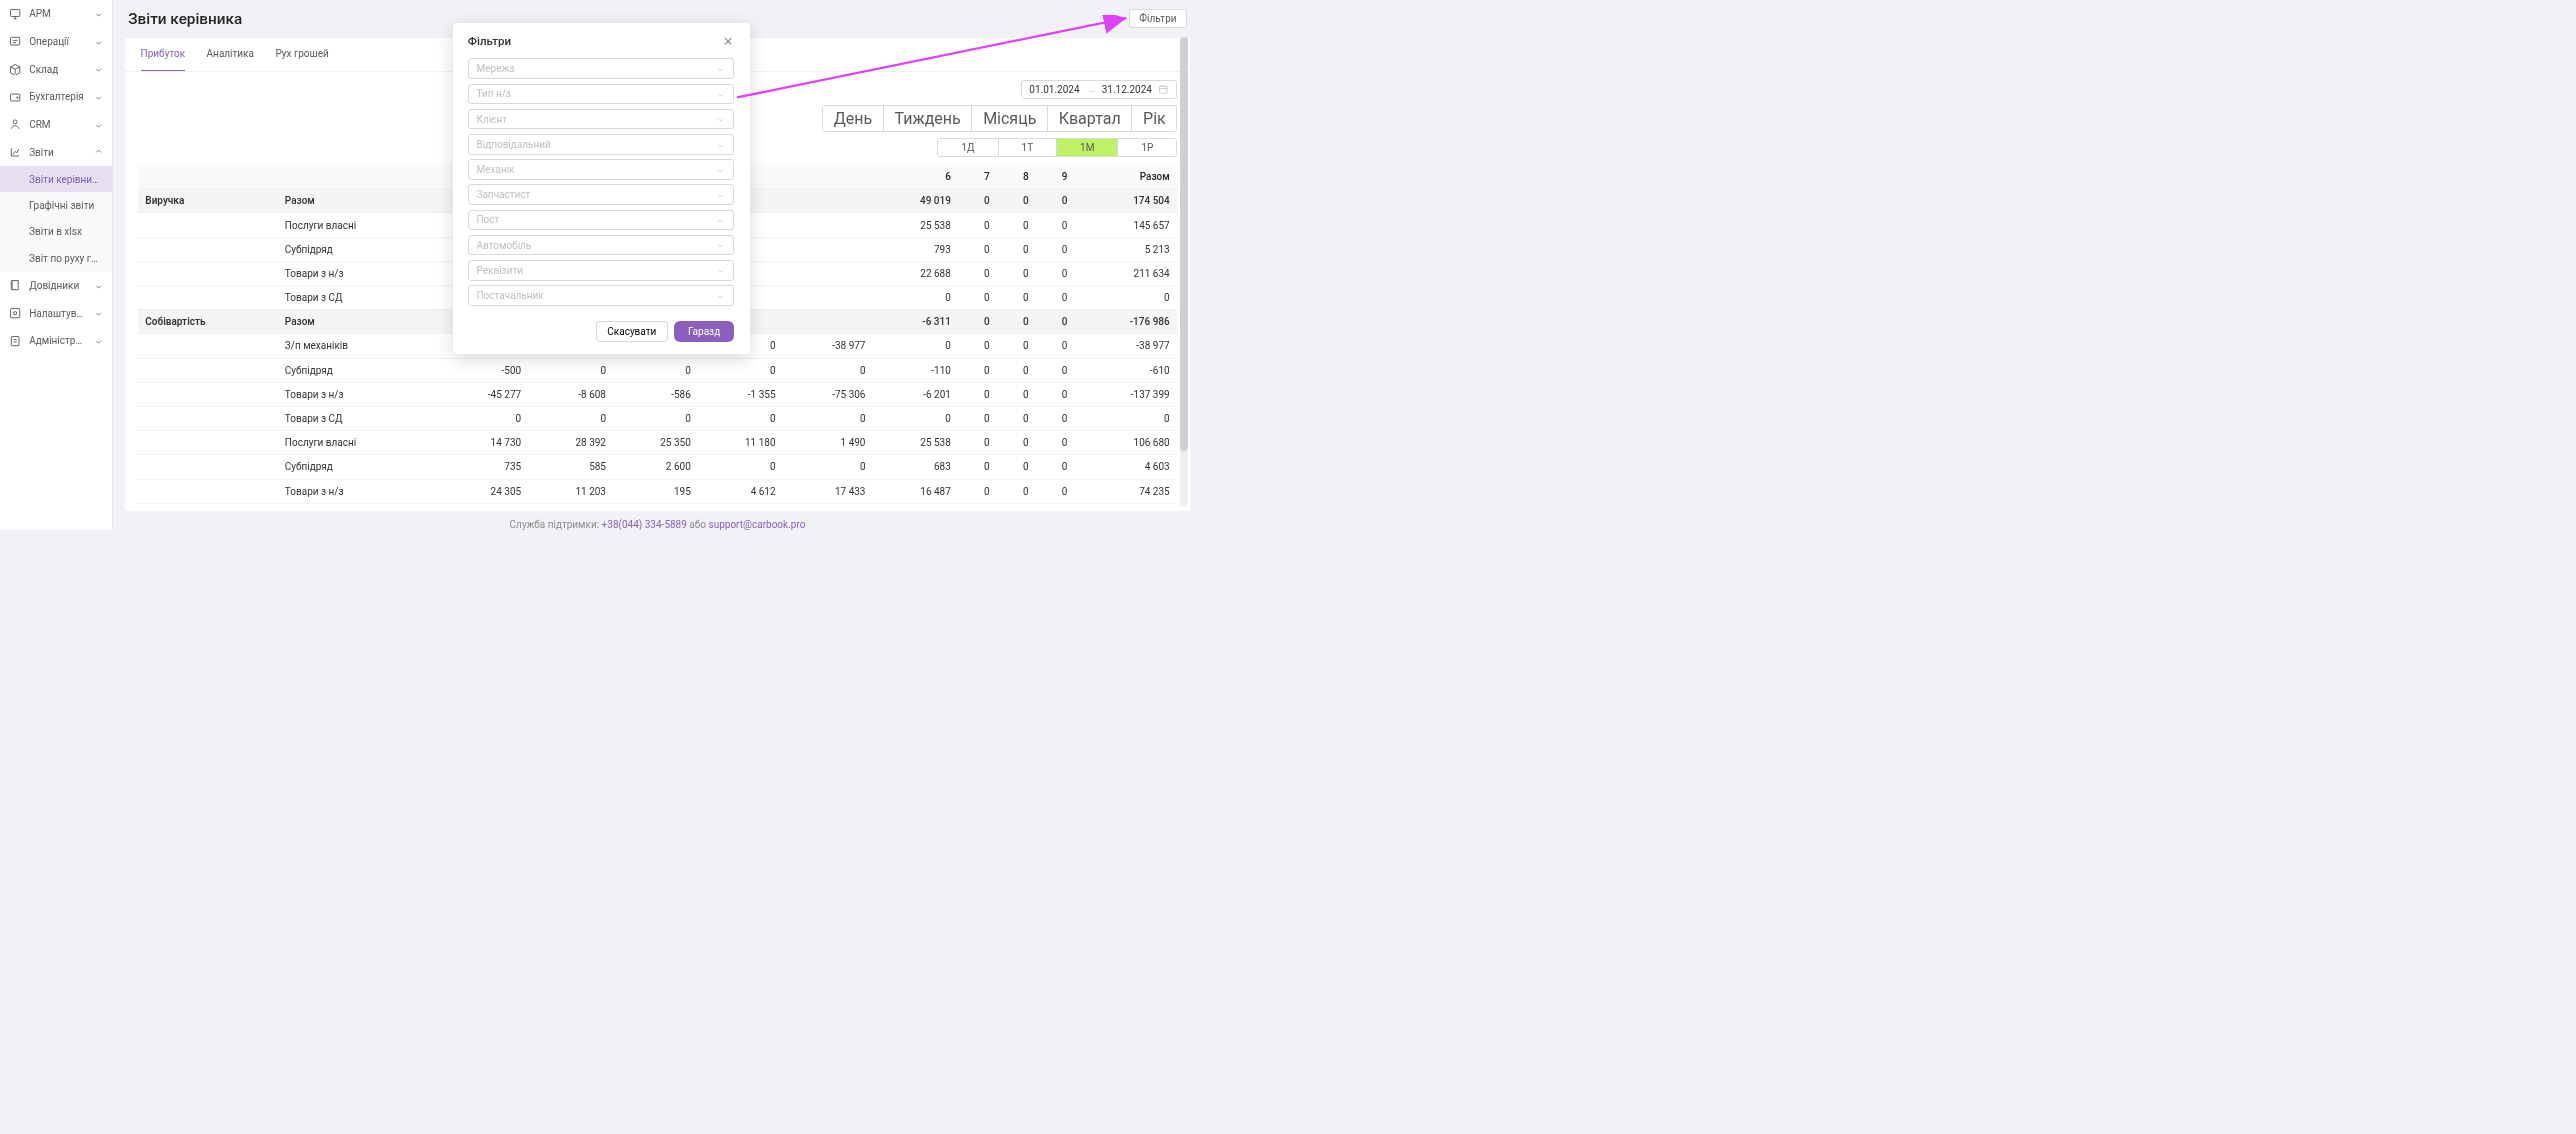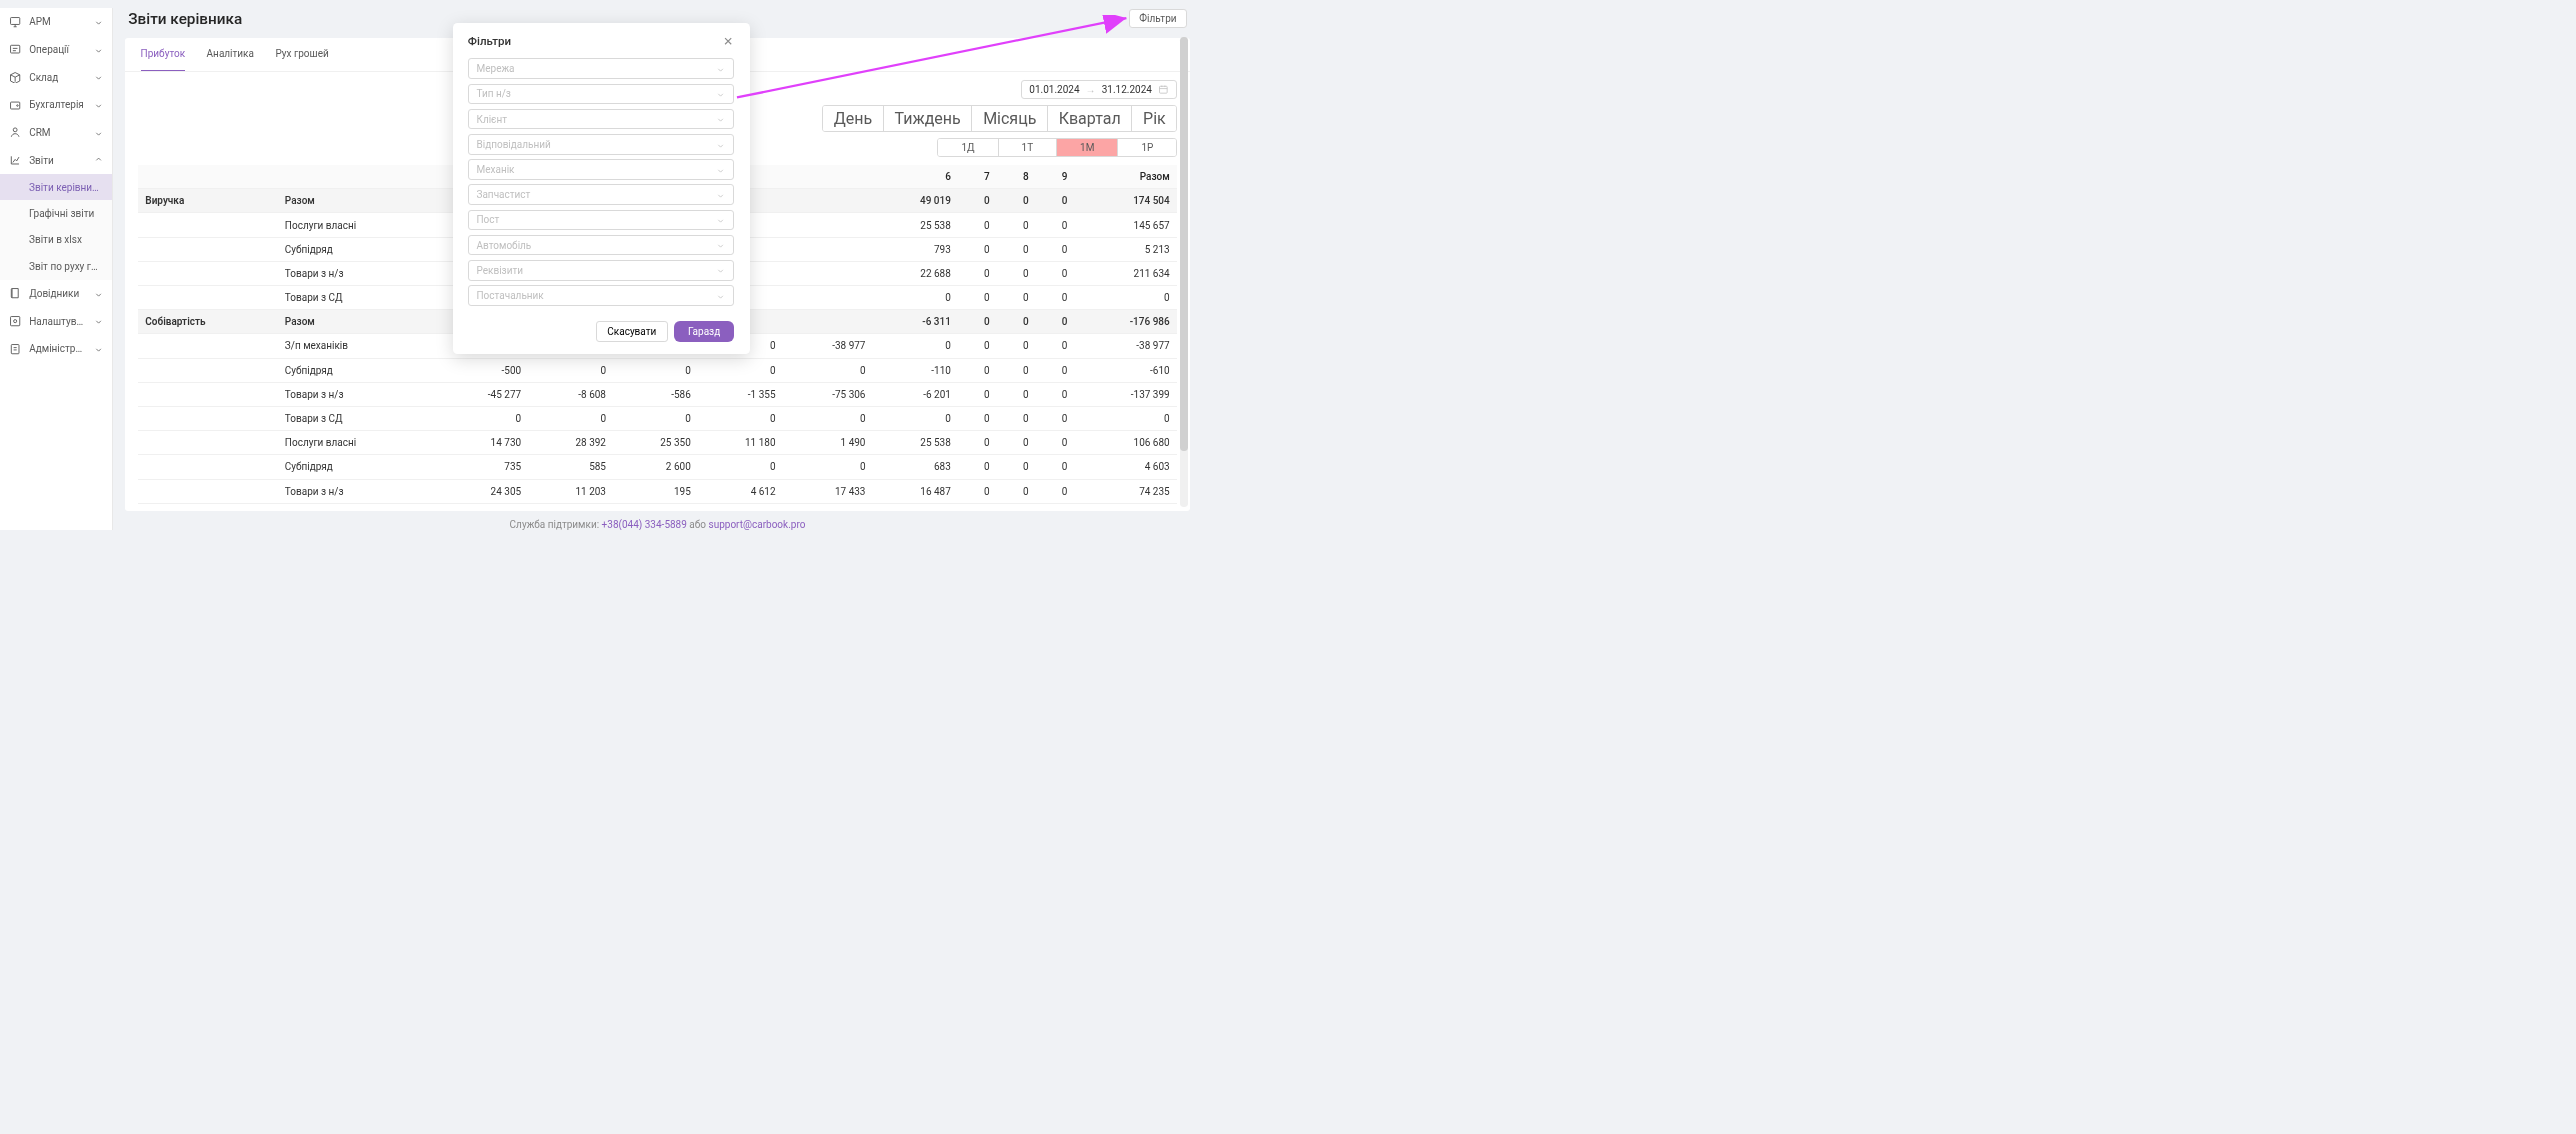--- a/index.html
+++ b/index.html
@@ -1,20 +1,20 @@
 <!DOCTYPE html>
 <html style="font-size:12.3px"><head>
 <meta charset="utf-8">
 <style>
 * { box-sizing: border-box; margin: 0; padding: 0; font-family: -apple-system, BlinkMacSystemFont, "Segoe UI", Roboto, sans-serif; }
 body { background: #f0f2f5; font-size: 10.7px; color: #333; overflow: hidden; }
 .app { display: flex; height: 530px; width: 1202px; position: relative; }
 
 
-.sidebar { width: 113px; background: #fff; border-right: 0.8px solid #e8e8e8; overflow-y: auto; margin-top: 8px; }
+.sidebar { width: 113px; background: #fff; border-right: 0.8px solid #e8e8e8; overflow-y: auto; }
 .menu-item { display: flex; align-items: center; padding: 7.7px 9.2px; cursor: pointer; color: #595959; gap: 7.7px; }
 .menu-item .icon { width: 12.3px; height: 12.3px; display: inline-flex; }
 .menu-item .label { flex: 1; font-size: 10px; white-space: nowrap; overflow: hidden; text-overflow: ellipsis; }
 .menu-item .chevron { width: 9.2px; height: 9.2px; }
 .menu-item.expanded .chevron { transform: rotate(180deg); }
 .submenu { background: #fafafa; }
 .submenu-item { padding: 7.7px 9.2px 7.7px 29px; cursor: pointer; font-size: 10px; color: #595959; white-space: nowrap; overflow: hidden; text-overflow: ellipsis; }
 .submenu-item.active { background: #e6e0f0; color: #7c5fb3; }
 
 
@@ -31,21 +31,21 @@
 .controls-row { display: flex; justify-content: flex-end; padding: 7.7px 12.3px; gap: 6.1px; flex-direction: column; align-items: flex-end; }
 .date-range { display: flex; align-items: center; border: 0.8px solid #d9d9d9; border-radius: 3.1px; padding: 3.1px 7.7px; gap: 6.1px; background: #fff; font-size: 10px; }
 .date-range .arrow { color: #bfbfbf; }
 .date-range .cal-icon { width: 10.7px; height: 10.7px; color: #bfbfbf; }
 .period-group { display: flex; border: 0.8px solid #d9d9d9; border-radius: 3.1px; overflow: hidden; }
 .period-btn { padding: 3.1px 10.7px; border: none; border-right: 0.8px solid #d9d9d9; background: #fff; cursor: pointer; font-size: 16px; color: #595959; }
 .period-btn:last-child { border-right: none; }
 .quick-group { display: flex; border: 0.8px solid #d9d9d9; border-radius: 3.1px; overflow: hidden; }
 .quick-btn { padding: 3.1px 23px; border: none; border-right: 0.8px solid #d9d9d9; background: #fff; cursor: pointer; font-size: 10px; color: #595959; }
 .quick-btn:last-child { border-right: none; }
-.quick-btn.active { background: #fca5a5; }
+.quick-btn.active { background: #bef264; }
 
 
 .table-wrap { flex: 1; overflow: auto; padding: 0 12.3px 6.1px; }
 table { width: 100%; border-collapse: collapse; font-size: 10px; }
 th, td { padding: 6.1px 7.7px; text-align: right; border-bottom: 0.8px solid #f0f0f0; white-space: nowrap; }
 th { background: #fafafa; font-weight: 500; color: #262626; }
 td.label-cell, th.label-cell { text-align: left; }
 td.sub-cell { text-align: left; padding-left: 7.7px; }
 tr.section-row td { background: #f5f5f5; font-weight: 500; }
 tr.section-row td.label-cell { font-weight: 600; }

